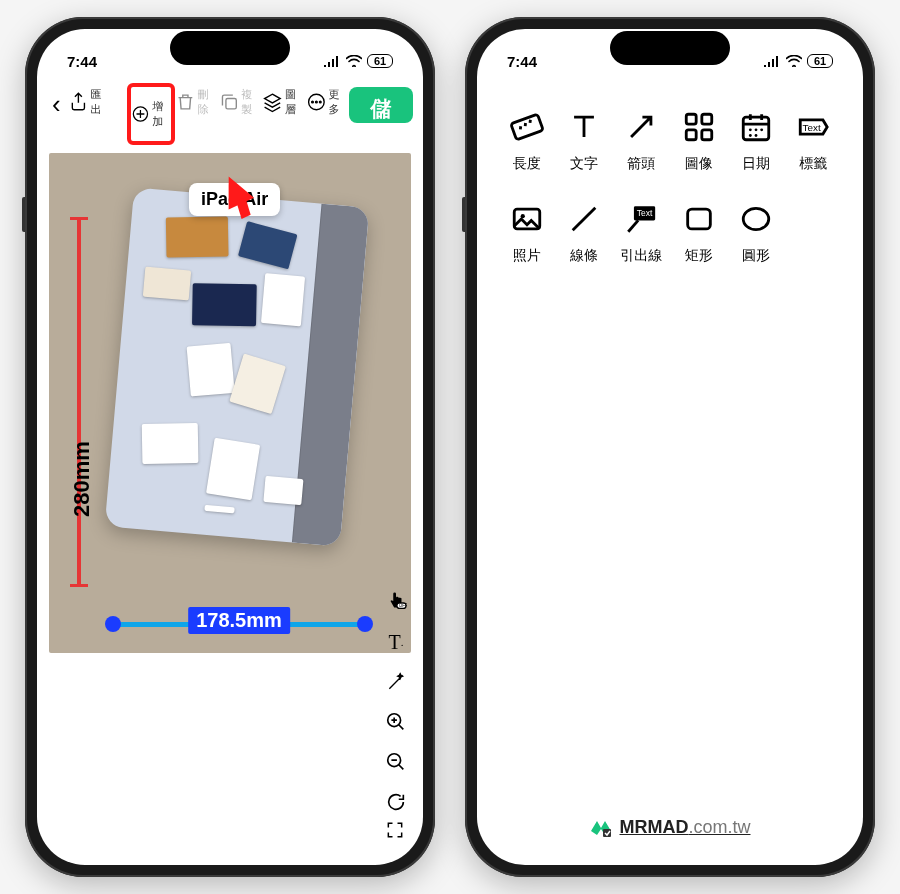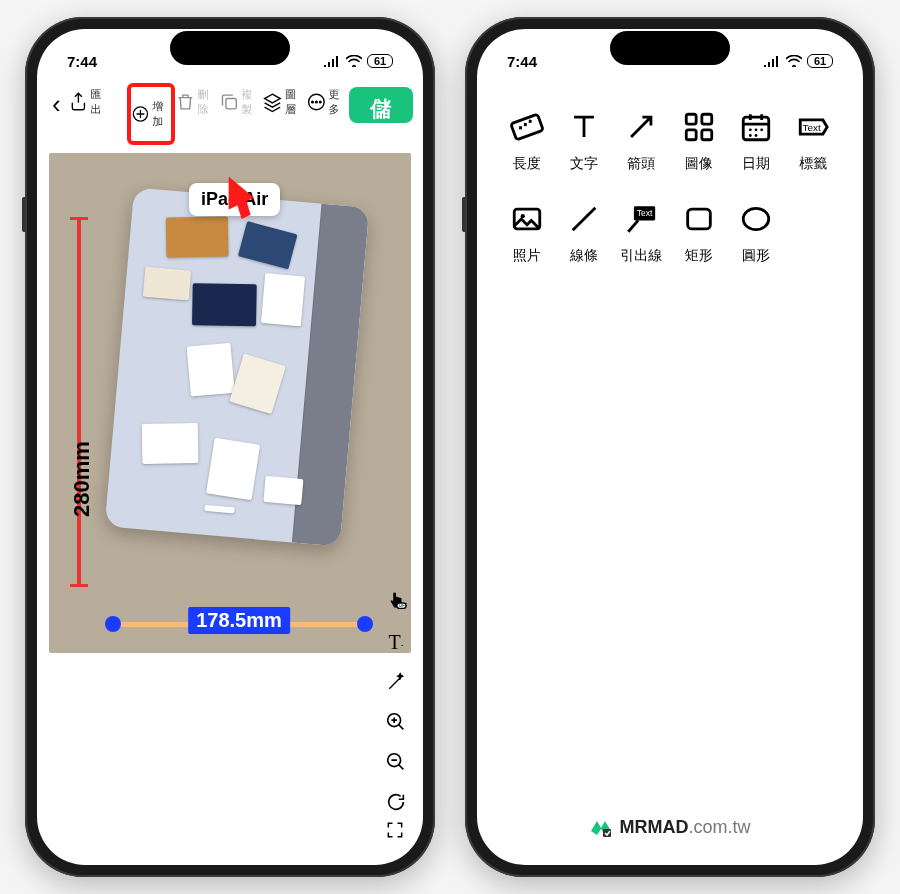--- a/index.html
+++ b/index.html
@@ -196,21 +196,21 @@
 .dim-v-label{
   position:absolute;left:-8px;top:300px;
   transform:rotate(-90deg);transform-origin:left top;
   font-size:22px;font-weight:600;color:#000;
 }
 
 .dim-h {
   position: absolute;
   left: 64px; bottom: 26px;
   width: 252px; height: 5px;
-  background: #fdba74;
+  background: #0ea5e9;
 }
 .dim-h-dot{
   position:absolute;width:16px;height:16px;background:#1a3cff;border-radius:50%;top:-6px;
 }
 .dim-h-dot.l{left:-8px}.dim-h-dot.r{right:-8px}
 .dim-h-label{
   position:absolute;left:50%;top:-15px;transform:translateX(-50%);
   background:#1a3cff;color:#fff;font-size:20px;font-weight:700;
   padding:2px 8px;border-radius:2px;
 }
@@ -252,21 +252,21 @@
   font-size:14px;color:#000;
 }
 .tool .ic{
   width:40px;height:40px;display:flex;align-items:center;justify-content:center;
 }
 .tool .ic svg{width:34px;height:34px;stroke:#000;stroke-width:2;fill:none;}
 
 .watermark{
   position:absolute;bottom:26px;left:0;right:0;
   display:flex;align-items:center;justify-content:center;gap:6px;
-  font-size:18px;color:#222;
+  font-size:18px;color:#222;text-decoration:underline;
 }
 .watermark b{font-weight:800}
 .watermark span.d{color:#777;font-weight:500}
 .wm-logo{width:24px;height:24px}
 </style>
 </head>
 <body>
 
 <div class="phone">
   <div class="notch"></div>

